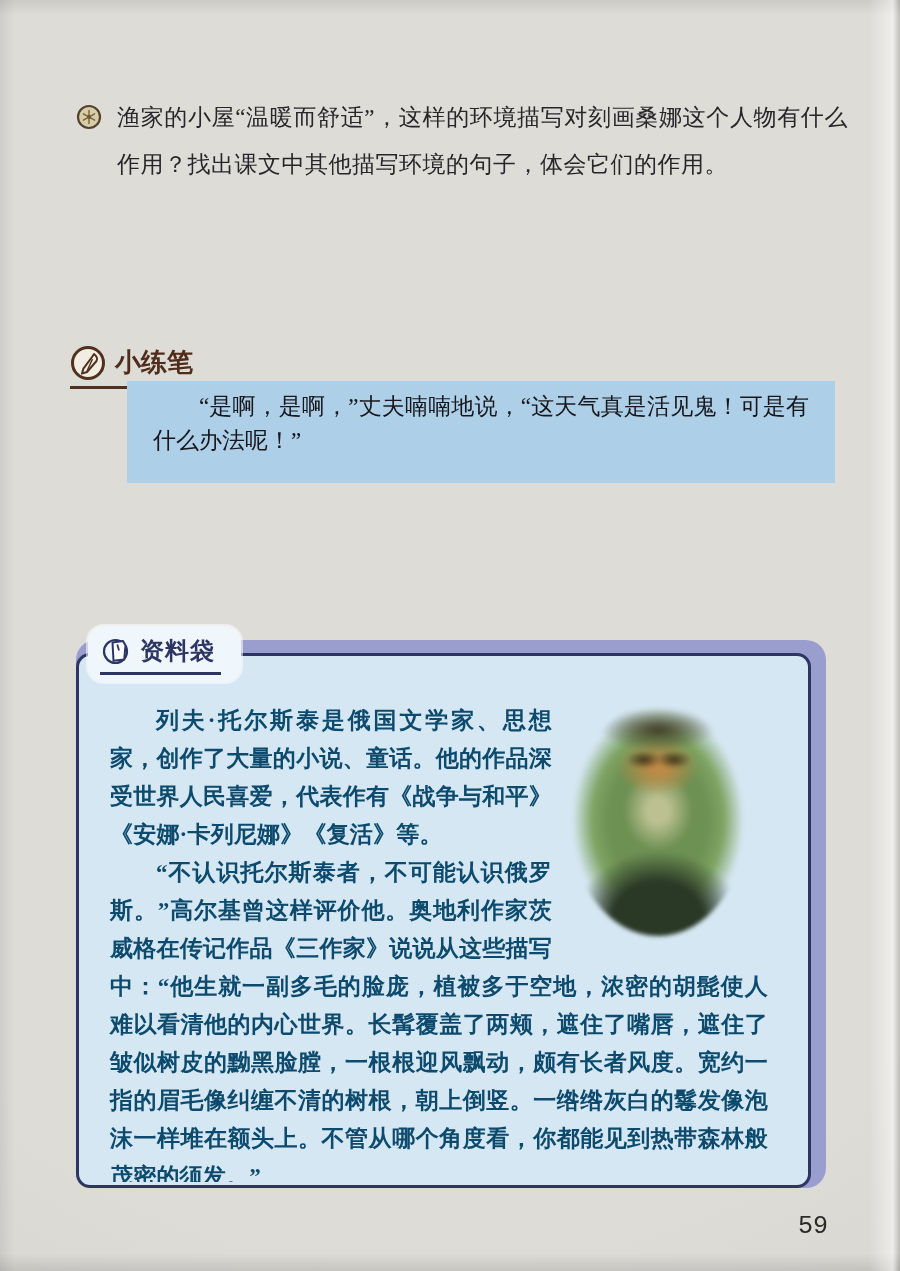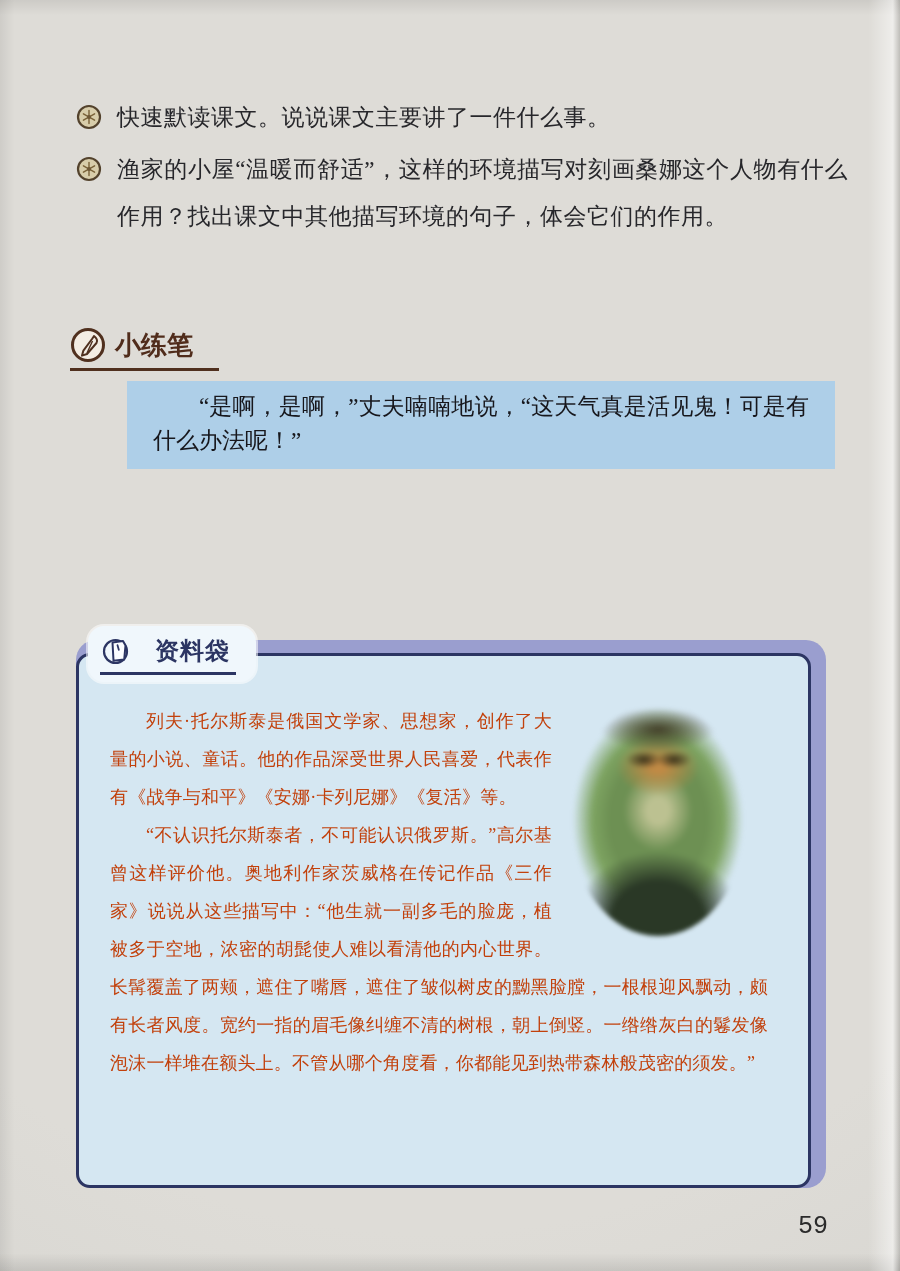--- a/index.html
+++ b/index.html
@@ -23,31 +23,31 @@
   .questions { position:absolute; top:94px; left:76px; width:772px; }
   .q-item { display:flex; gap:15px; margin-bottom:5px; }
   .q-icon { flex:0 0 26px; width:26px; height:26px; margin-top:10px; }
   .q-text {
     flex:1; font-size:23px; line-height:47px; color:#27272b;
     text-align:justify; letter-spacing:.5px;
   }
 
   
   .practice-header {
-    position:absolute; top:327px; left:70px;
-    display:flex; align-items:center; gap:9px;
+    position:absolute; top:345px; left:70px;
+    display:flex; align-items:flex-start; gap:9px;
     color:#502c1b; font-size:26px; font-weight:bold;
     border-bottom:3.5px solid #50301e; padding:0 26px 5px 0;
   }
   .pen-circle { width:36px; height:36px; }
 
   
   .quote-box {
     position:absolute; top:381px; left:127px; width:708px; box-sizing:border-box;
-    background:#aecfe8; padding:9px 26px 11px 26px;
+    background:#aecfe8; padding:9px 26px 25px 26px;
     font-size:23px; line-height:34px; color:#17171c; text-align:justify;
   }
   .quote-box p { margin:0; text-indent:2em; }
 
   .prompt {
     position:absolute; top:524px; left:104px; width:760px;
     font-size:22.5px; color:#27272b; white-space:nowrap; text-indent:2em;
     letter-spacing:.3px;
   }
 
@@ -58,31 +58,32 @@
     position:absolute; top:13px; right:15px; bottom:0; left:0;
     background:#d5e7f2; border:3px solid #2c3563; border-radius:14px;
     box-sizing:border-box;
   }
   .db-pill {
     position:absolute; top:-30px; left:9px; z-index:3;
     background:#f0f7fc; border-radius:16px; padding:9px 20px 7px 12px;
     box-shadow:0 0 0 2px rgba(255,255,255,.55);
   }
   .db-pill-in {
-    display:flex; align-items:center; gap:23px;
+    display:flex; align-items:center; gap:8px;
     border-bottom:3px solid #2c3563; padding:0 6px 5px 2px;
   }
   .db-title { font-size:24px; font-weight:bold; color:#2c3563; letter-spacing:1px; }
   .bag-icon { width:30px; height:30px; }
 
   .db-content {
     position:absolute; top:16px; left:3px; right:18px; bottom:3px;
     padding:30px 22px 14px 28px; overflow:hidden;
-    font-size:18px; line-height:38px; color:#c2410c; text-align:justify;
+    font-size:23px; line-height:38px; color:#0c4a6e; text-align:justify;
     letter-spacing:.2px;
+    font-weight:bold;
   }
   .db-content p { margin:0; text-indent:2em; }
 
   
   .portrait-wrap { float:right; width:176px; height:232px; margin:2px 22px 14px 18px; }
   .portrait {
     width:100%; height:100%; border-radius:50%;
     filter:blur(2px);
     background:
       radial-gradient(42% 12% at 50% 11%, rgba(64,58,38,.95), rgba(64,58,38,0) 78%),
@@ -101,32 +102,20 @@
     font-size:25px; color:#2b2b2b;
   }
 </style>
 </head>
 <body>
 
 <div class="page">
 
   <div class="questions">
 
-    <div class="q-item">
-      <svg class="q-icon" viewBox="0 0 26 26">
-        <circle cx="13" cy="13" r="11" fill="#d8cdaa" stroke="#53422c" stroke-width="2.2"></circle>
-        <g stroke="#7a6238" stroke-width="1.4" stroke-linecap="round">
-          <line x1="13" y1="6.5" x2="13" y2="19.5"></line>
-          <line x1="7.4" y1="9.8" x2="18.6" y2="16.2"></line>
-          <line x1="7.4" y1="16.2" x2="18.6" y2="9.8"></line>
-        </g>
-        <circle cx="13" cy="13" r="2" fill="#6e5836"></circle>
-      </svg>
-      <div class="q-text">快速默读课文。说说课文主要讲了一件什么事。</div>
-    </div>
 
 
     <div class="q-item">
       <svg class="q-icon" viewBox="0 0 26 26">
         <circle cx="13" cy="13" r="11" fill="#d8cdaa" stroke="#53422c" stroke-width="2.2"></circle>
         <g stroke="#7a6238" stroke-width="1.4" stroke-linecap="round">
           <line x1="13" y1="6.5" x2="13" y2="19.5"></line>
           <line x1="7.4" y1="9.8" x2="18.6" y2="16.2"></line>
           <line x1="7.4" y1="16.2" x2="18.6" y2="9.8"></line>
         </g>

